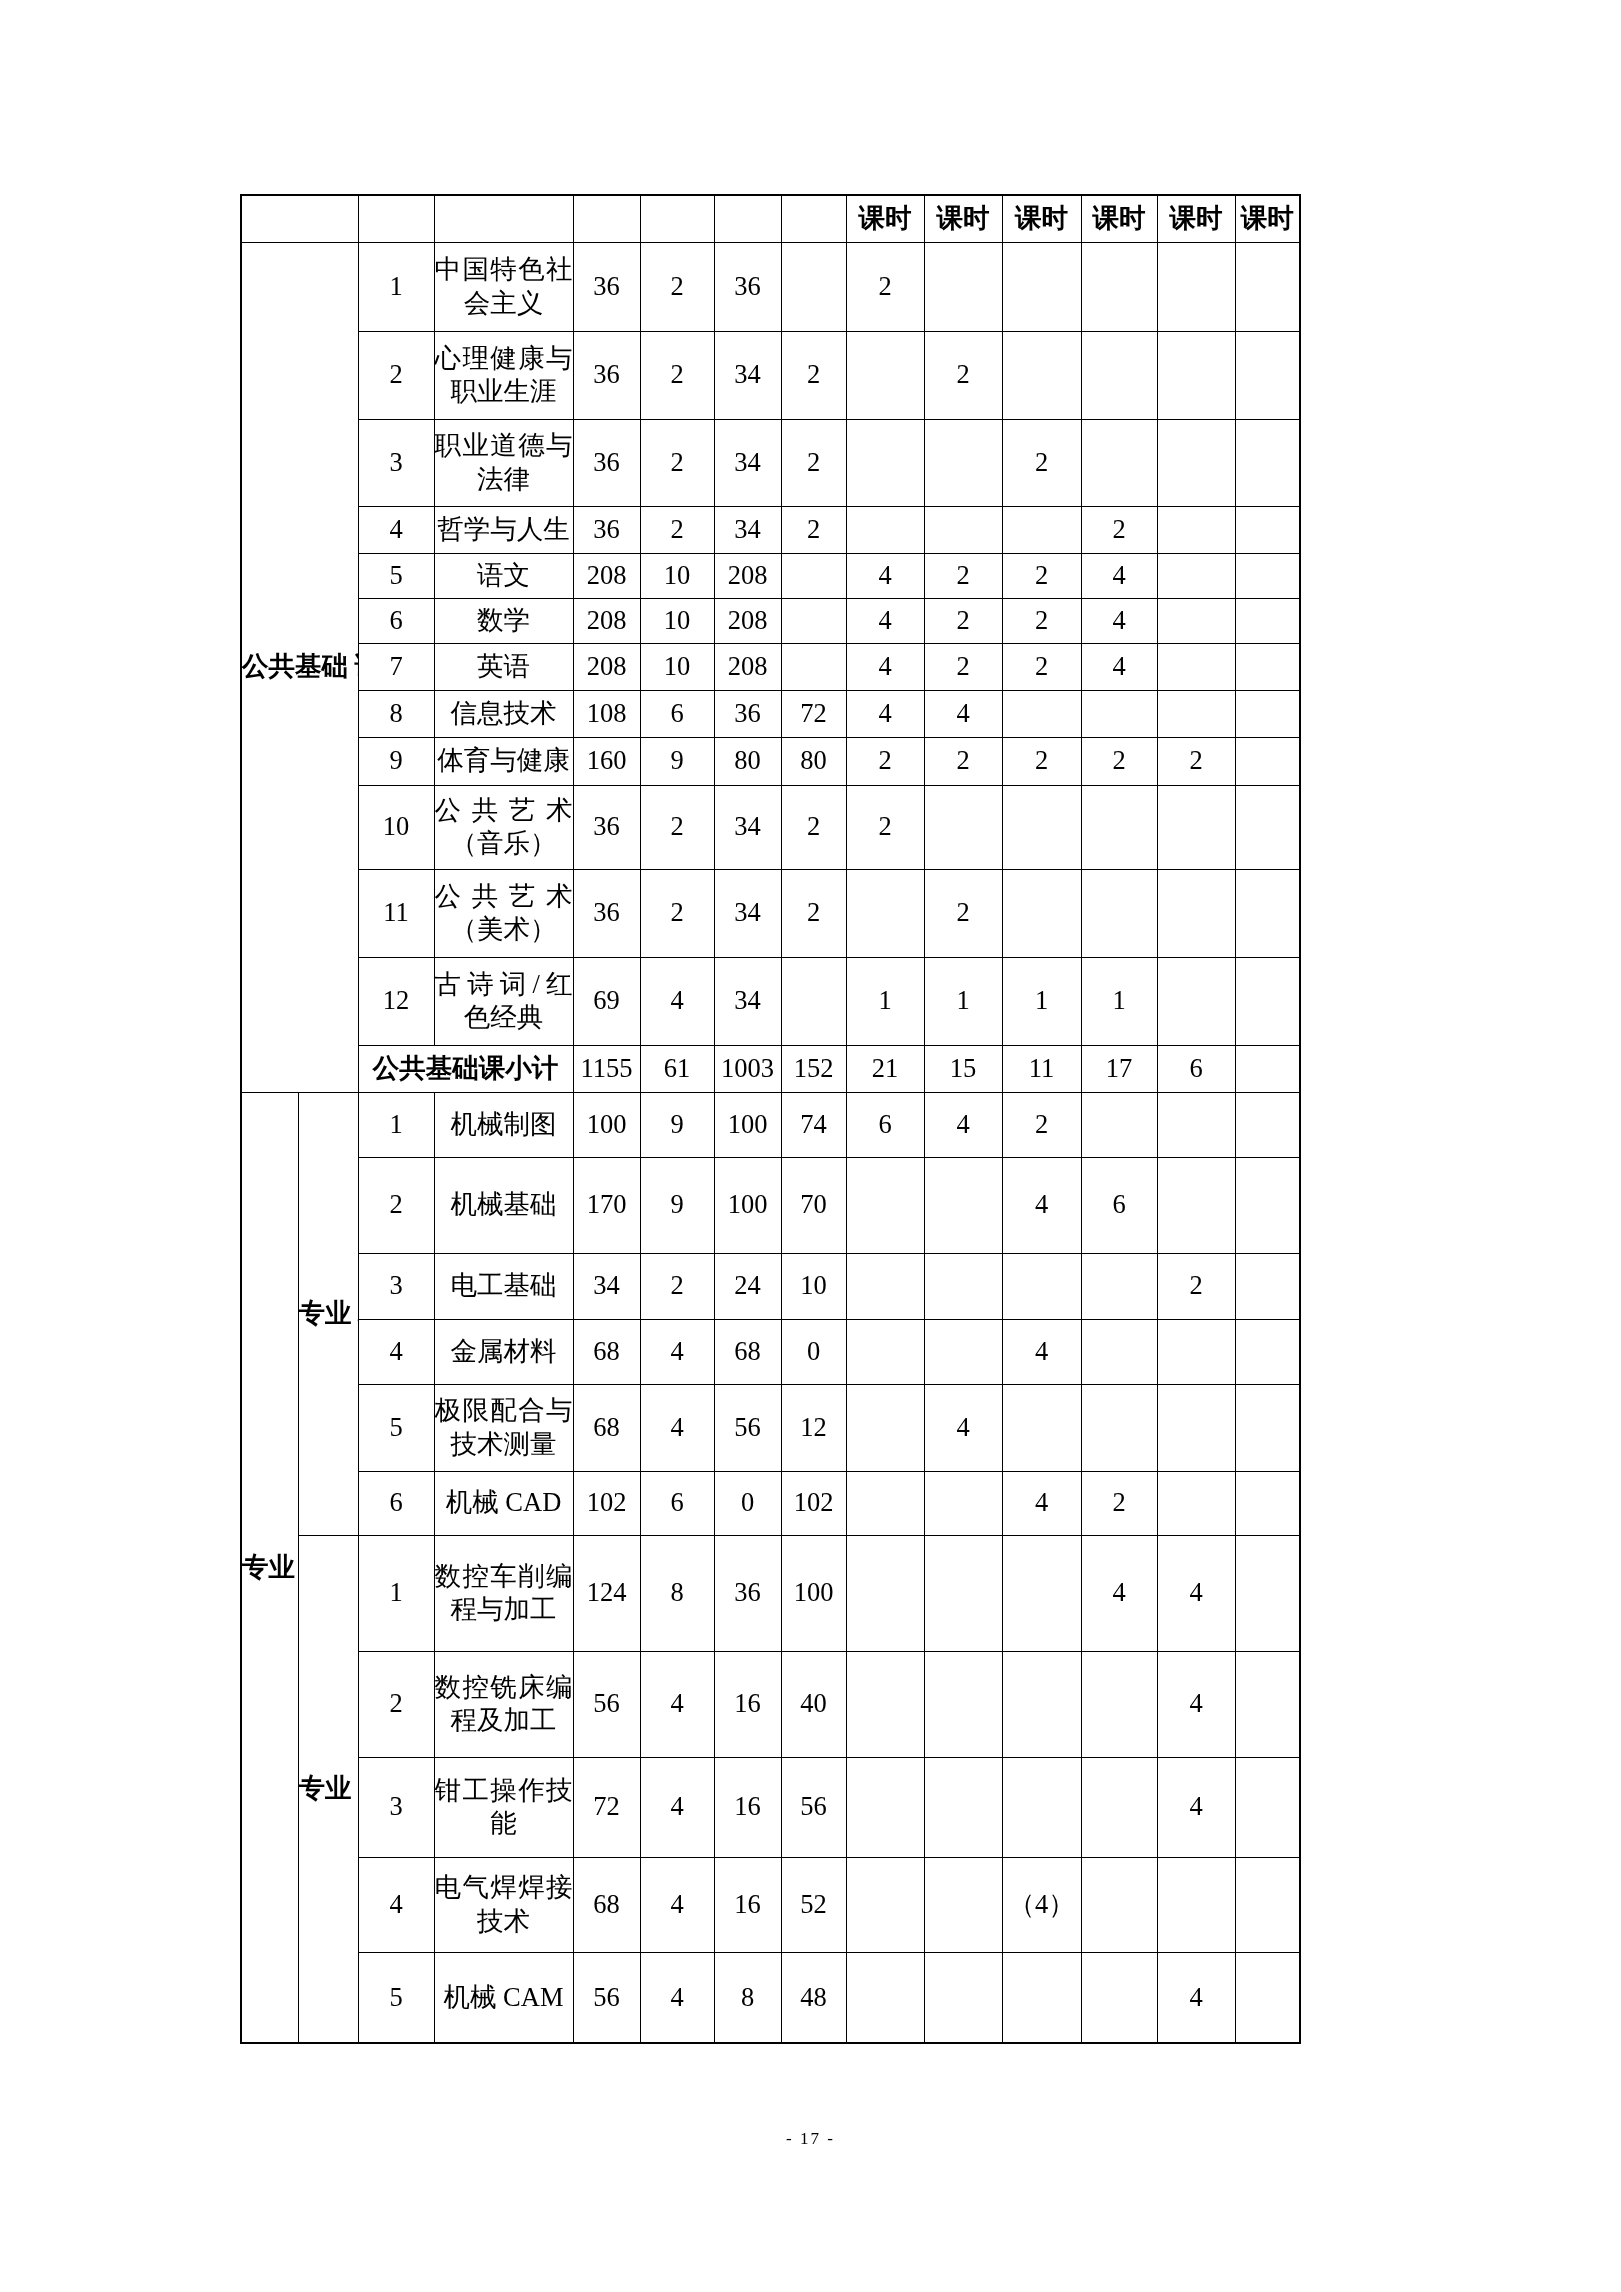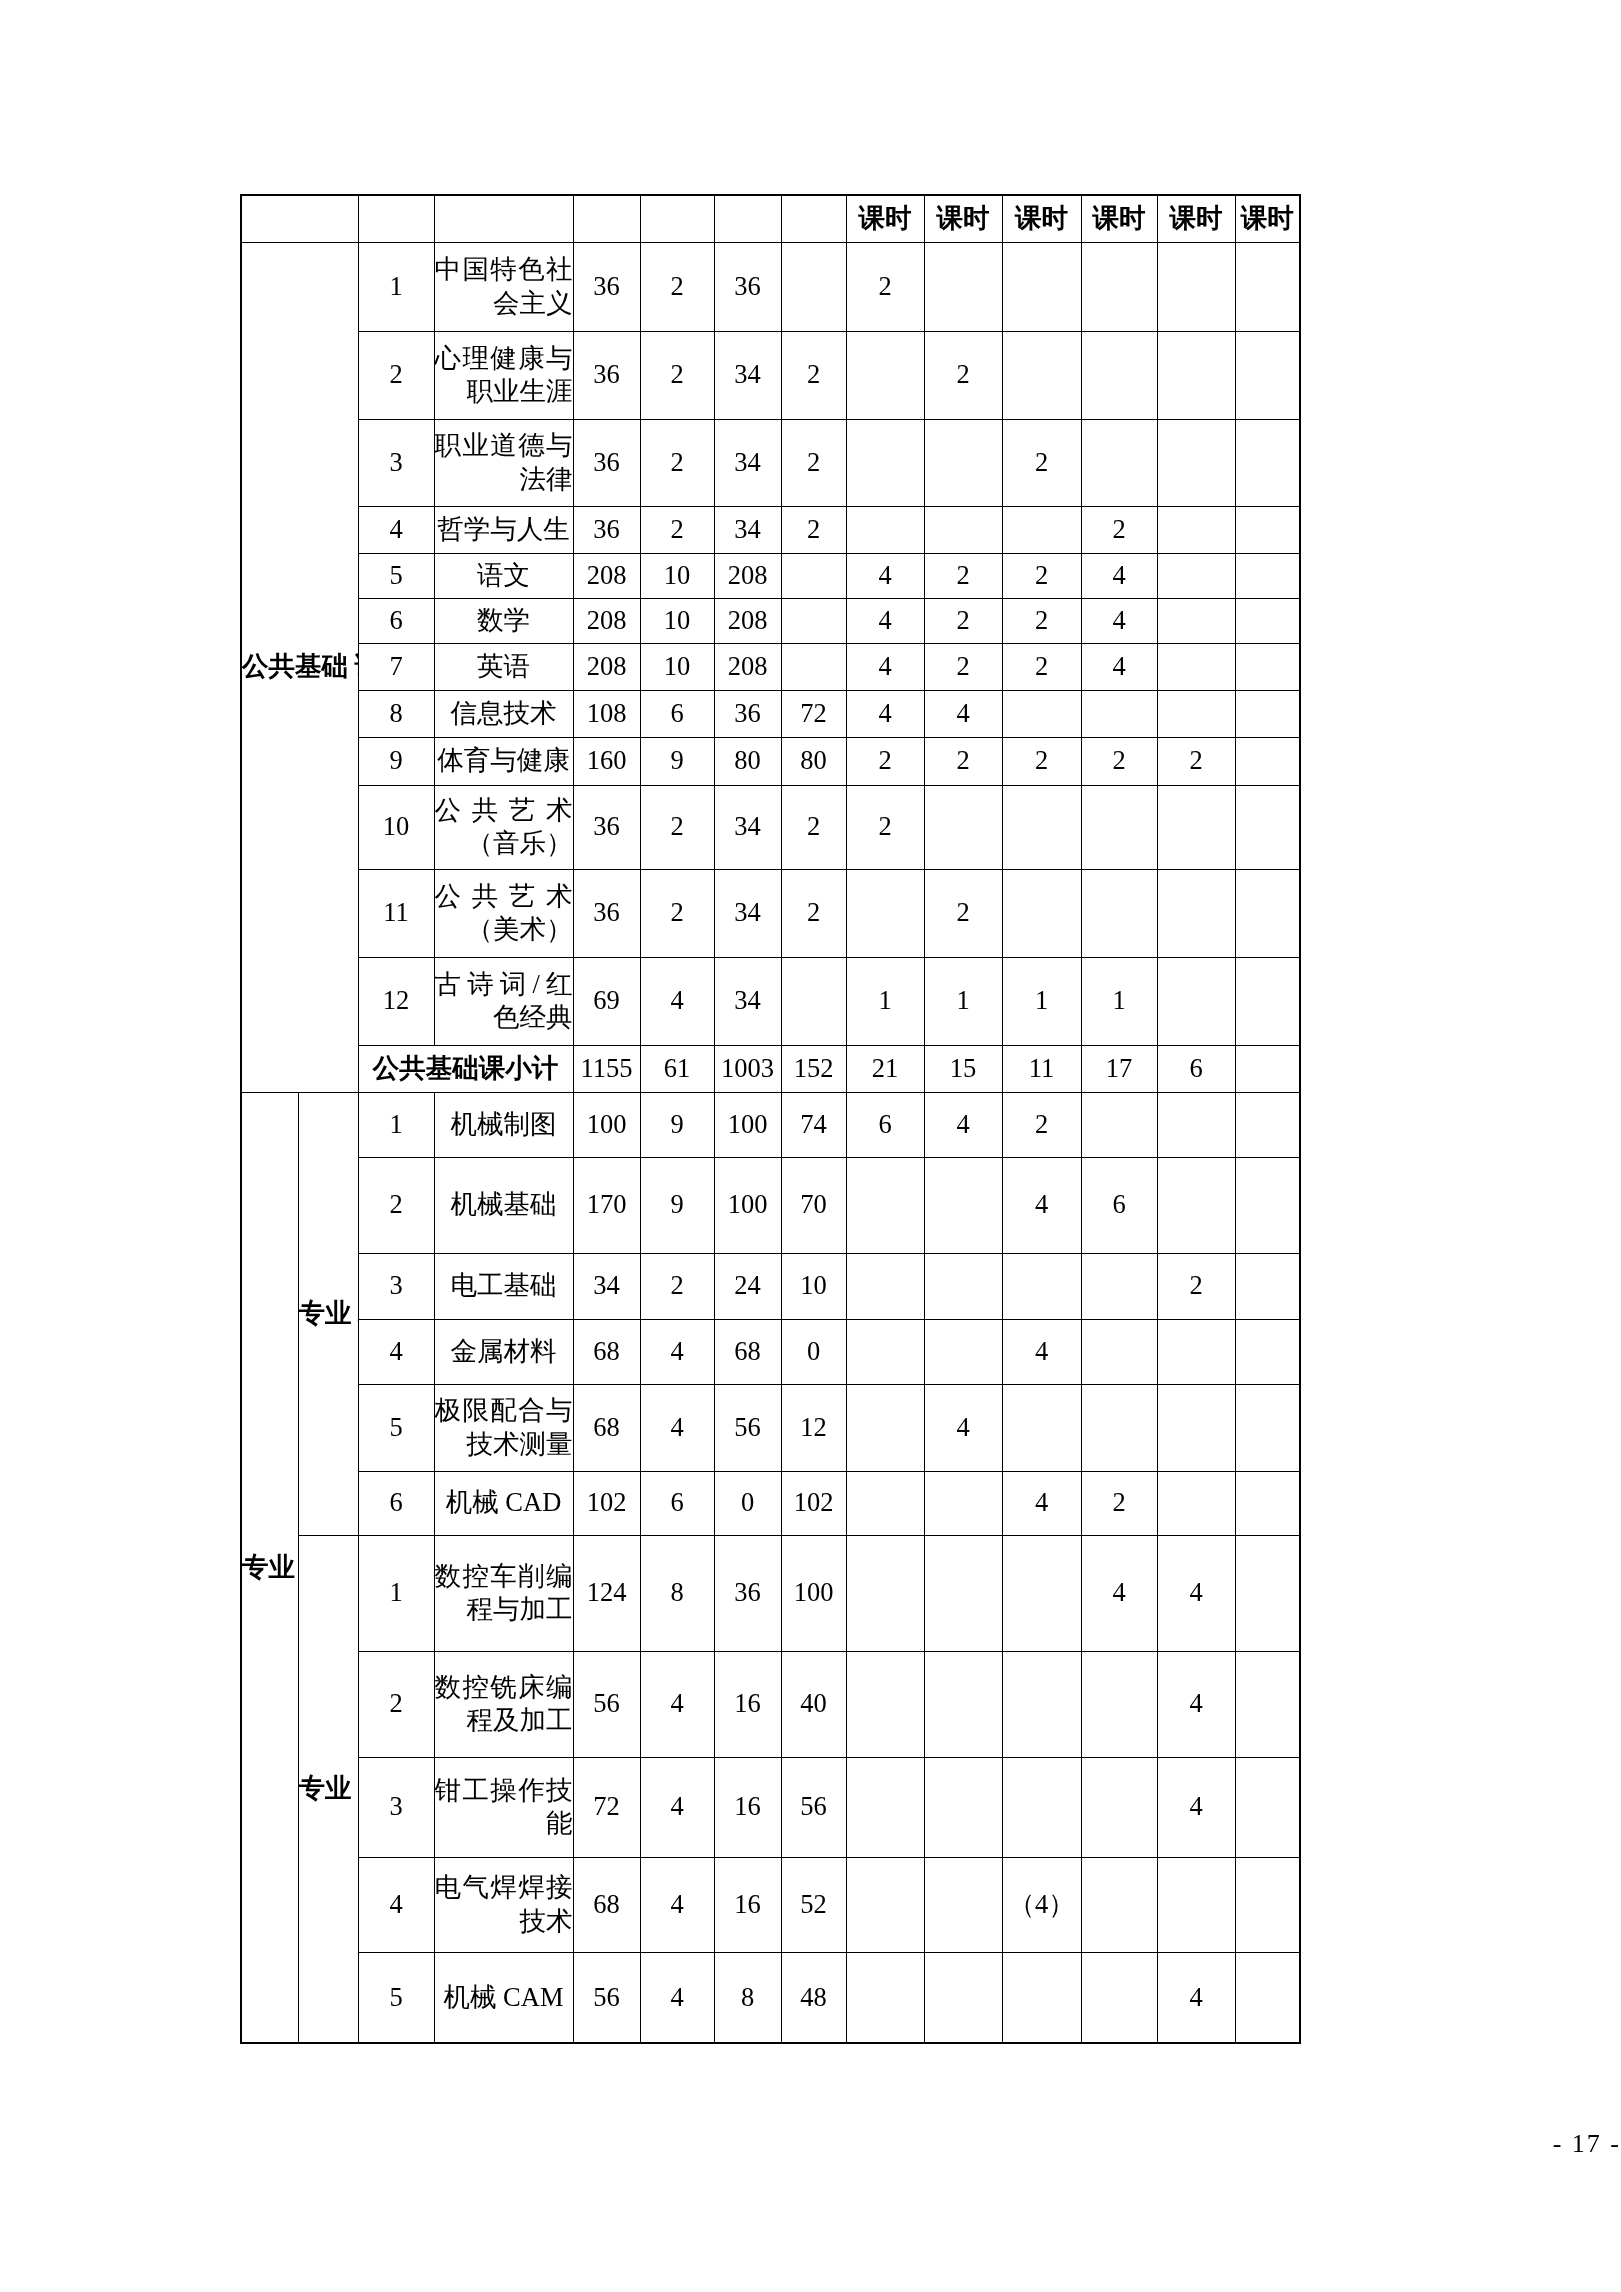--- a/index.html
+++ b/index.html
@@ -28,24 +28,24 @@
   td.hh  { font-weight: bold; font-size: 25.5px; }
   td.cat { font-weight: bold; font-size: 26.5px; white-space: pre-line; line-height: 47px; }
   td.stl { font-weight: bold; font-size: 26.5px; margin-top: 12px; }
   td.name {
     text-align: left; padding: 0 4.9px;
     font-size: 25.5px; line-height: 43px;
     white-space: normal;
     margin-left: 40px;
   }
   td.name .jl { display: block; text-align: justify; text-align-last: justify; }
-  td.name .ll { display: block; text-align: right; }
+  td.name .ll { display: block; text-align: center; }
   .pageno {
     position: absolute; left: 0; top: 2129px; width: 100%;
-    text-align: right; font-size: 26px; letter-spacing: 2px;
+    text-align: center; font-size: 17px; letter-spacing: 2px;
   }
 </style>
 </head>
 <body>
 
 <div class="page">
 
 <table class="curr">
   <colgroup>
     <col style="width:57px">

